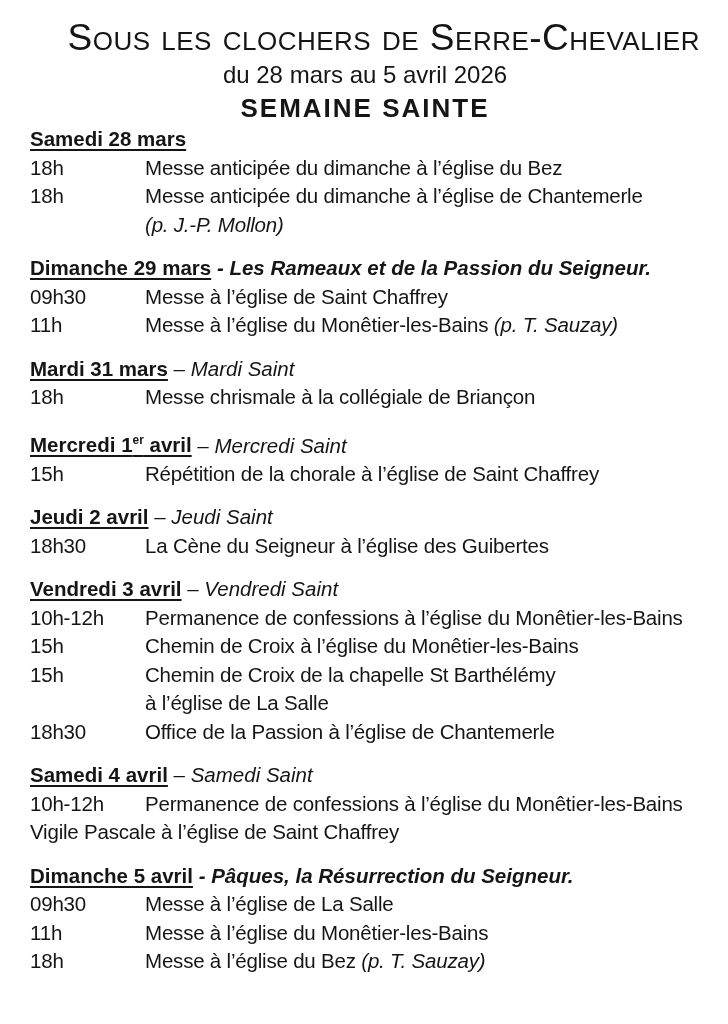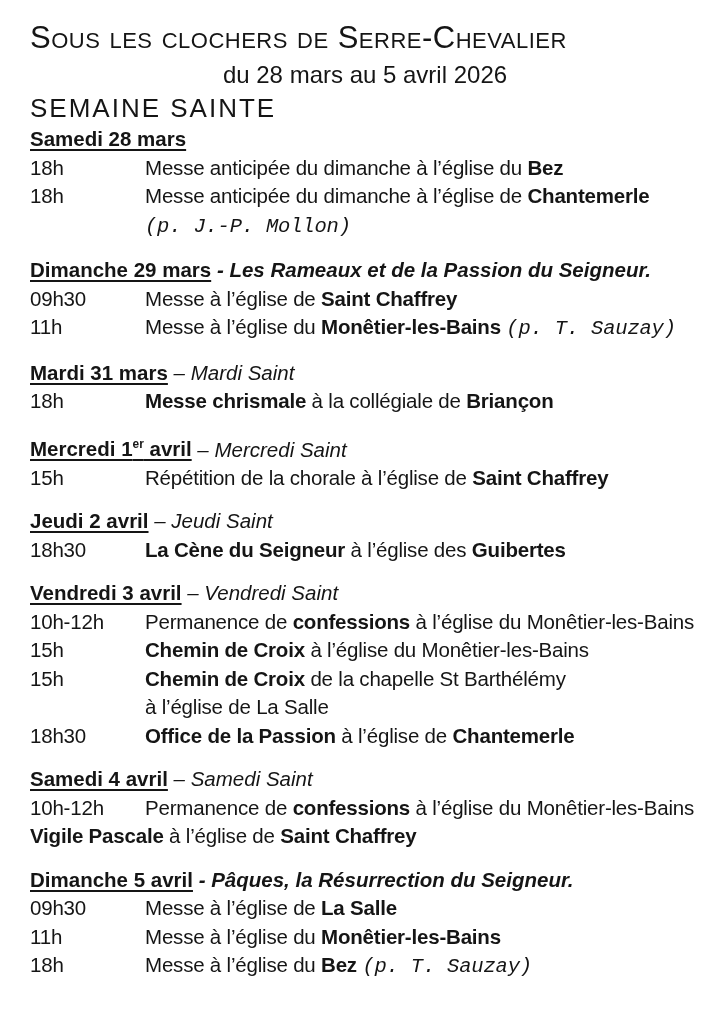--- a/index.html
+++ b/index.html
@@ -3,40 +3,40 @@
 <meta charset="utf-8">
 <style>
   html,body{margin:0;padding:0;}
   body{
     width:728px;height:1024px;overflow:hidden;background:#ffffff;
     font-family:"Liberation Sans",sans-serif;color:#151515;
     -webkit-font-smoothing:antialiased;
   }
   .page{padding:18px 28px 0 30px;}
   .title{
-    text-align:left;font-variant:small-caps;font-size:31px;line-height:40px;
+    text-align:right;font-variant:small-caps;font-size:37px;line-height:40px;
     letter-spacing:0.5px;font-weight:500;white-space:nowrap;
   }
   .subtitle{text-align:center;font-size:24px;line-height:34px;font-weight:400;}
   .main-heading{
-    font-size:26px;line-height:32px;font-weight:400;letter-spacing:2px;
+    text-align:center;font-size:26px;line-height:32px;font-weight:700;letter-spacing:2px;
   }
   .schedule{display:block;}
   .day-section{margin-top:15px;}
   .day-section:first-child{margin-top:1px;}
   .day-line{margin:0;font-size:20.5px;line-height:28.5px;font-weight:400;white-space:nowrap;}
   .day{font-weight:700;text-decoration:underline;text-underline-offset:3px;}
   .note.italic{font-style:italic;}
   .note.bold-italic{font-weight:700;font-style:italic;}
   .row{display:flex;align-items:flex-start;font-size:20.5px;line-height:28.5px;letter-spacing:-0.2px;}
   .time{flex:0 0 115px;}
   .desc{flex:1 1 auto;}
   .line{white-space:nowrap;}
-  .b{font-weight:700;}
-  .i{font-style:italic;font-family:Liberation Mono, monospace;}
+  .b{font-weight:400;}
+  .i{font-style:italic;}
   .sup{vertical-align:super;font-size:0.58em;font-weight:700;}
 </style>
 </head>
 <body>
 
 <div class="page">
   <div class="title">Sous les clochers de Serre-Chevalier</div>
   <div class="subtitle">du 28 mars au 5 avril 2026</div>
   <div class="main-heading">SEMAINE SAINTE</div>
   <main class="schedule">

